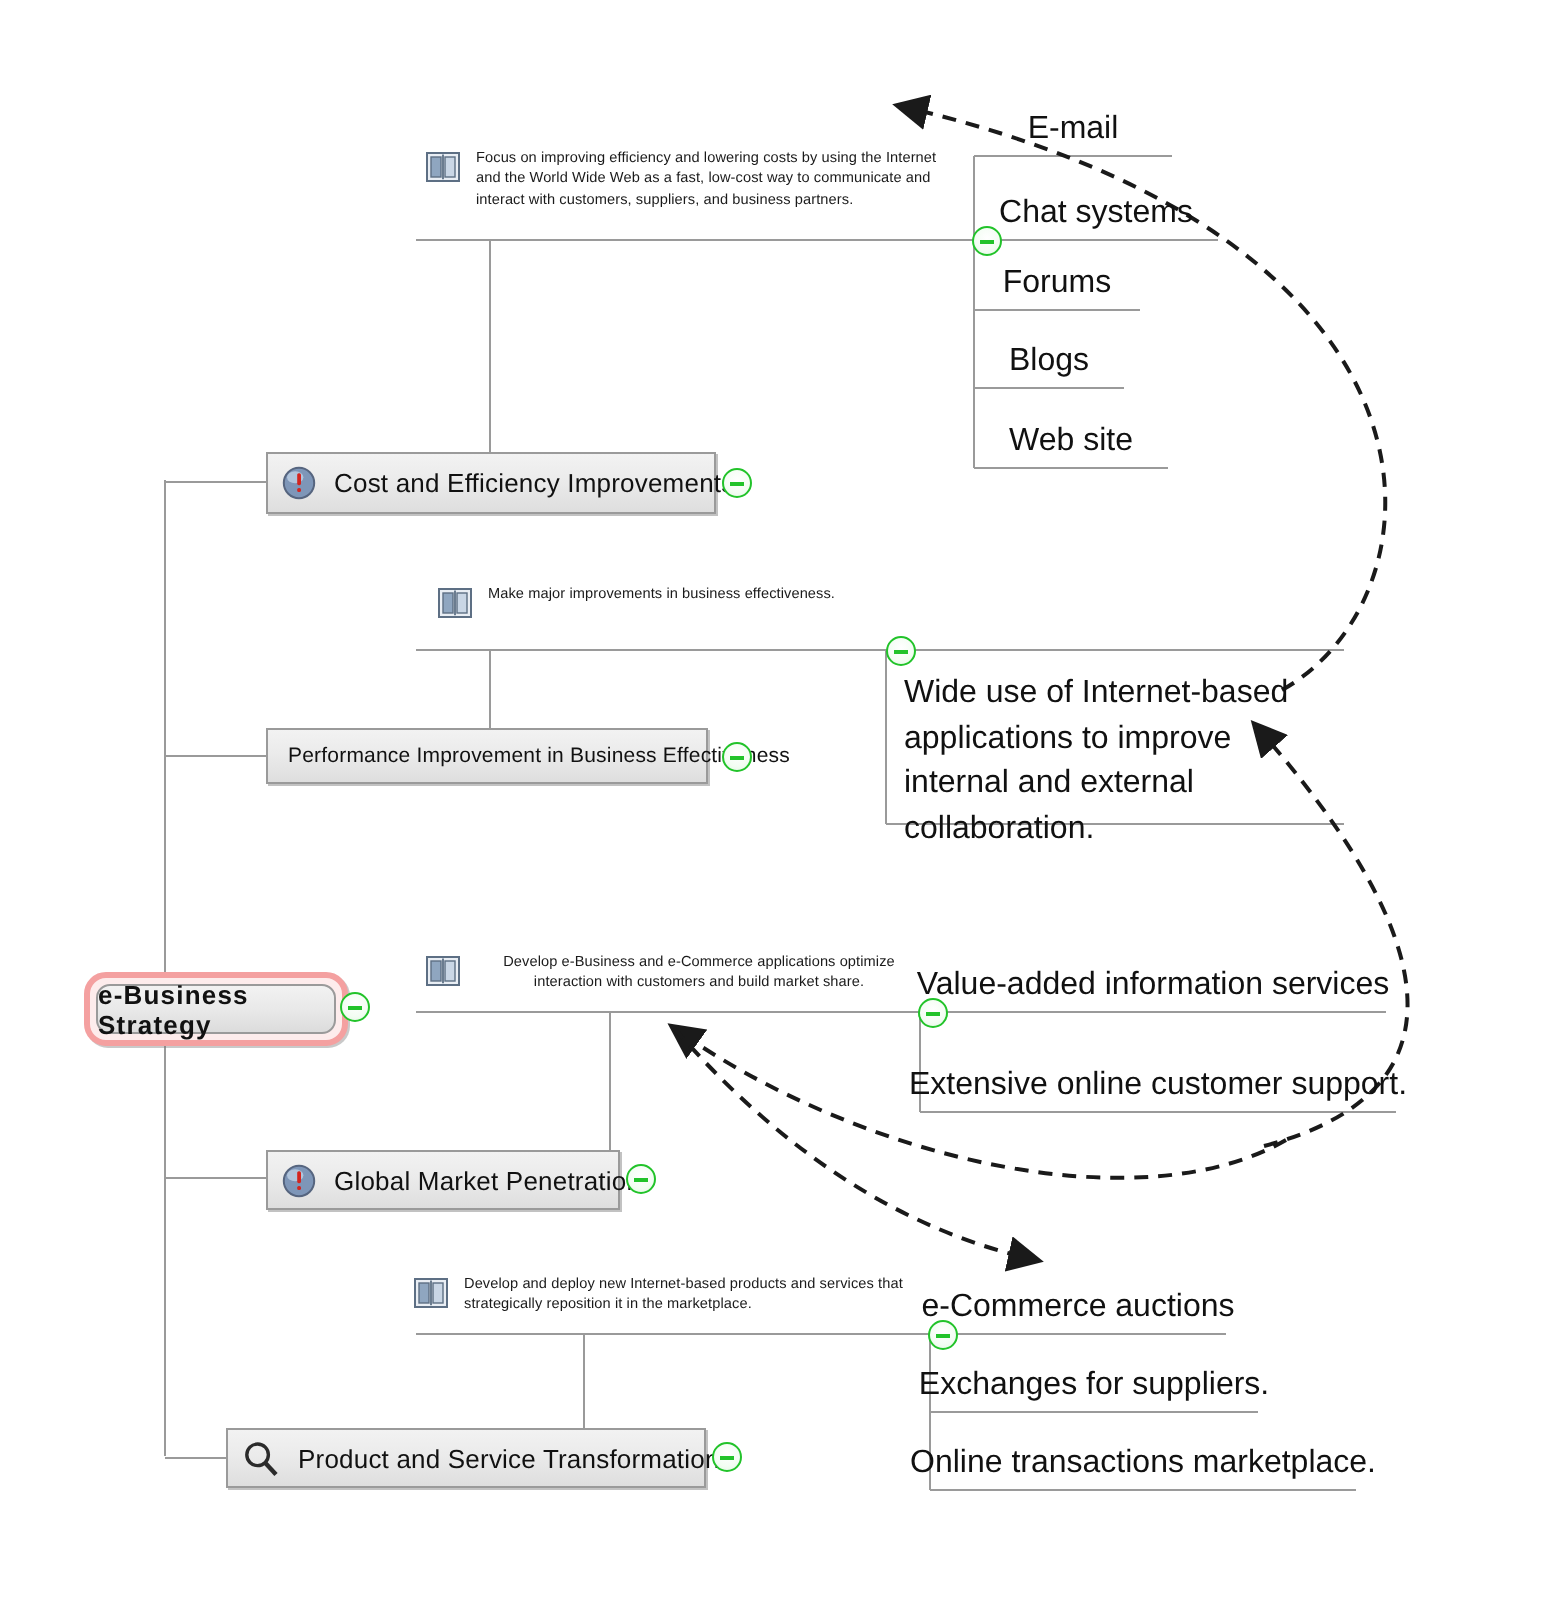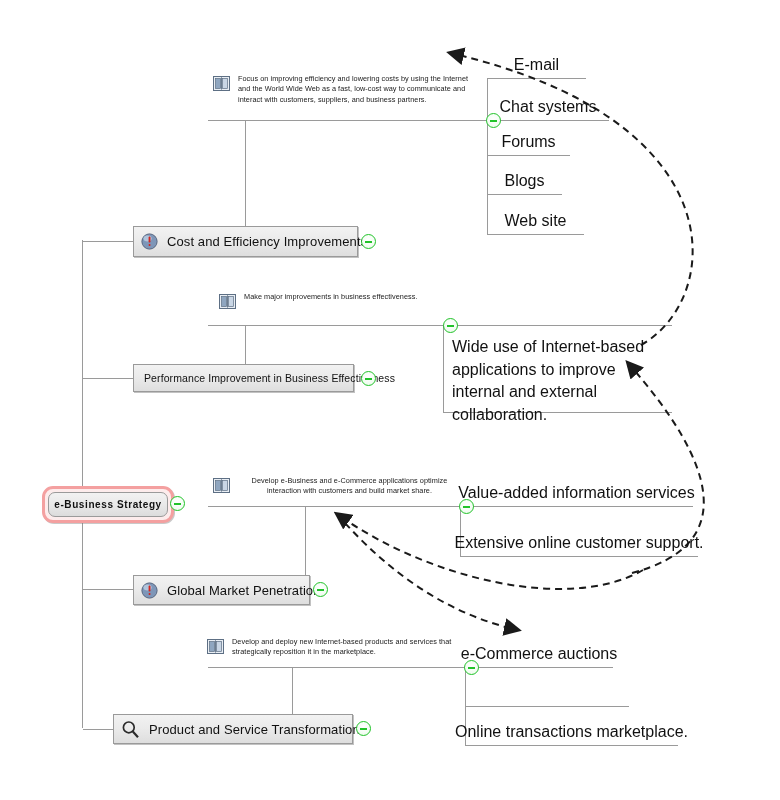--- a/index.html
+++ b/index.html
@@ -70,21 +70,21 @@
     height: 100%;
     box-sizing: border-box;
     background: linear-gradient(to bottom, #f2f2f2 0%, #e9e9e9 50%, #dcdcdc 100%);
     border: 1px solid #9a9a9a;
     border-radius: 7px;
     display: flex;
     align-items: center;
     justify-content: center;
   }
   .root .label {
-    font-size: 10px;
+    font-size: 13px;
     font-weight: bold;
     letter-spacing: 0.6px;
     color: #111;
   }
 
   
   .leaf {
     position: absolute;
     box-sizing: border-box;
     display: flex;
@@ -346,20 +346,23 @@
         <rect x="9.5" y="2.5" width="5" height="10" fill="#c9d6e5" stroke="#5d6f84" stroke-width="0.7"></rect>
         <line x1="8.5" y1="1.3" x2="8.5" y2="13.6" stroke="#5d6f84" stroke-width="0.9"></line>
       </svg>
     </span>
     <span class="ntext">Develop and deploy new Internet-based products and services that strategically reposition it in the marketplace.</span>
   </div>
 
   <div class="leaf" style="left:465px; top:639px; width:148px; height:28px;">
     <span class="ltext">e-Commerce auctions</span>
   </div>
+  <div class="leaf" style="left:465px; top:678px; width:164px; height:28px;">
+    <span class="ltext">Exchanges for suppliers.</span>
+  </div>
   <div class="leaf" style="left:465px; top:717px; width:213px; height:28px;">
     <span class="ltext">Online transactions marketplace.</span>
   </div>
   <div class="toggle" style="left:464px; top:660px;">
     <i></i>
   </div>
 
 </div>
 
 </body></html>

